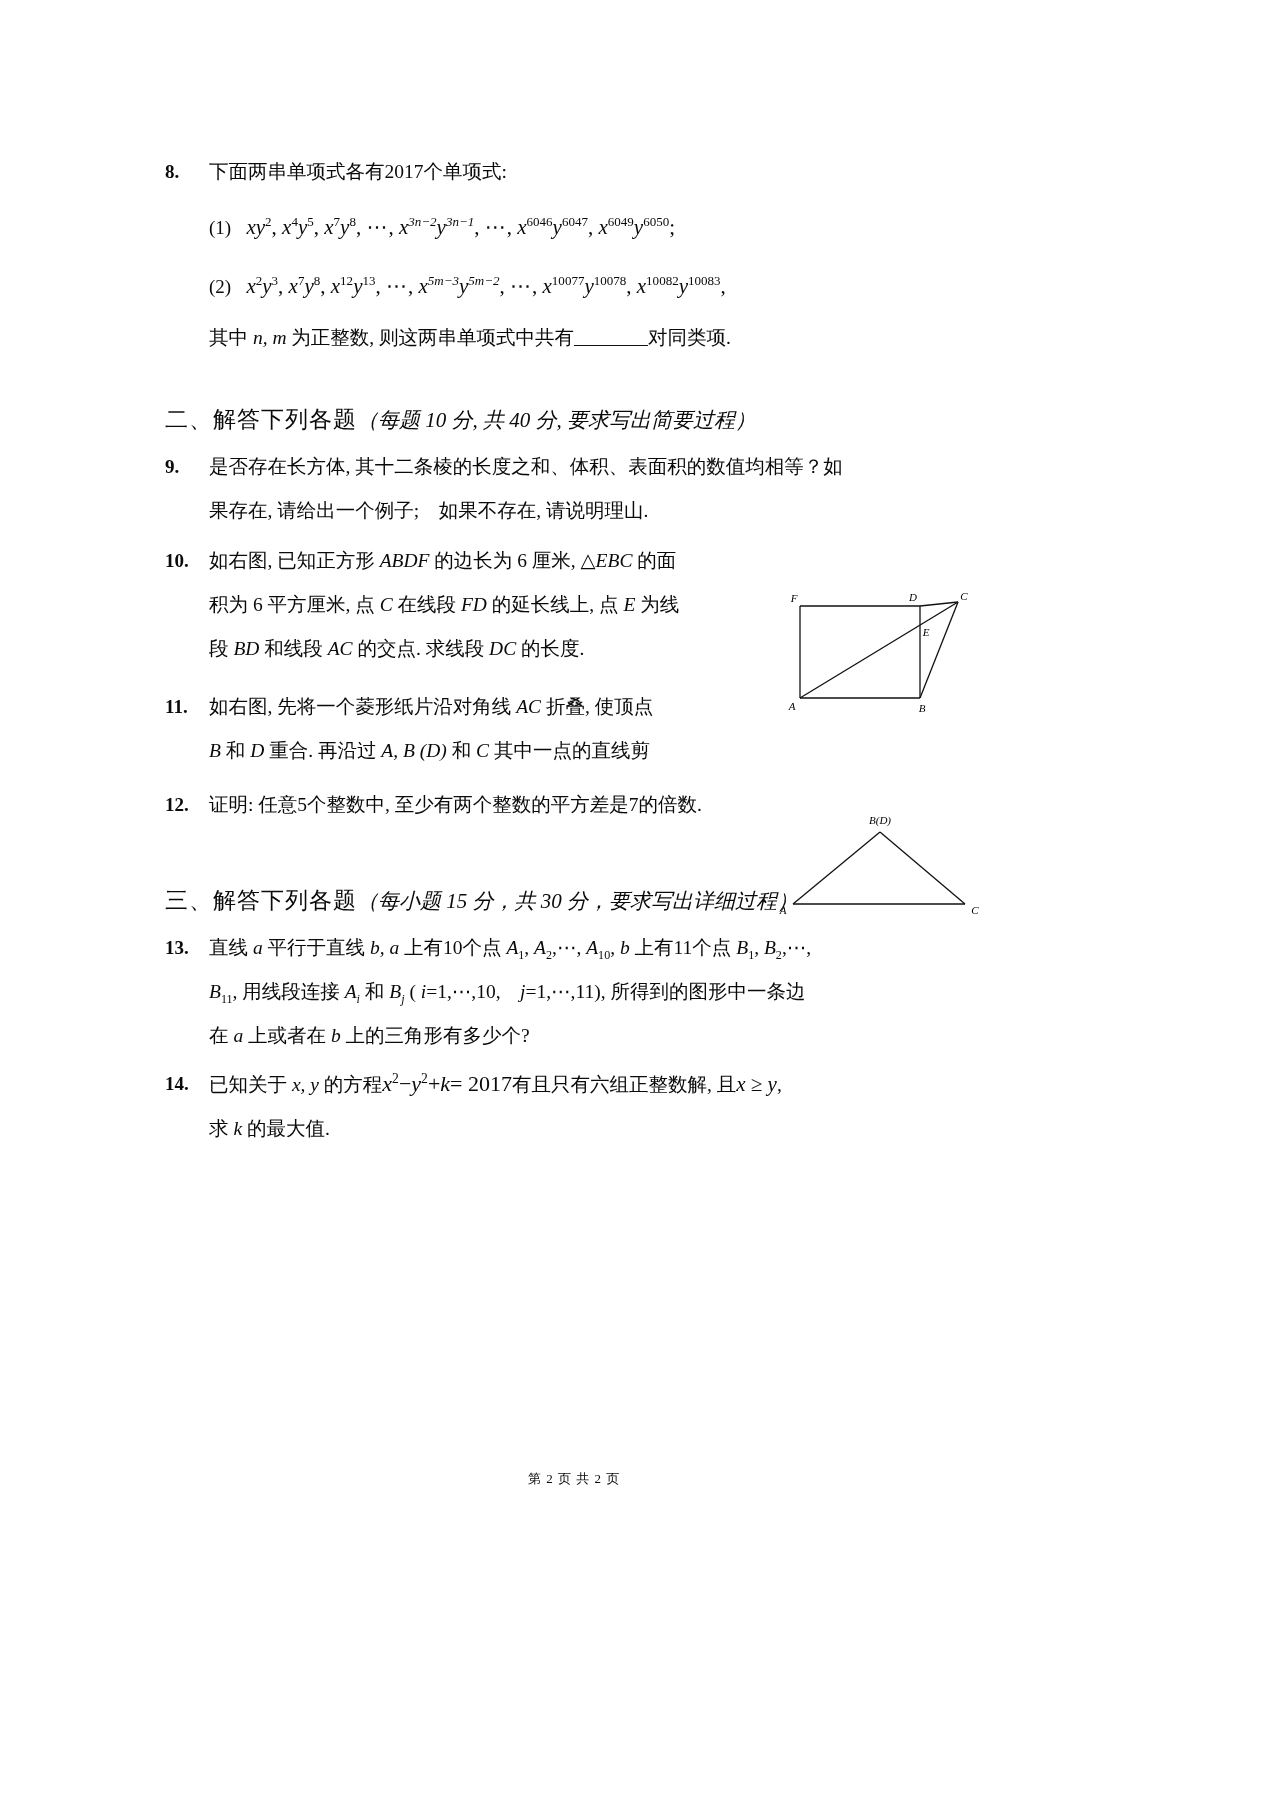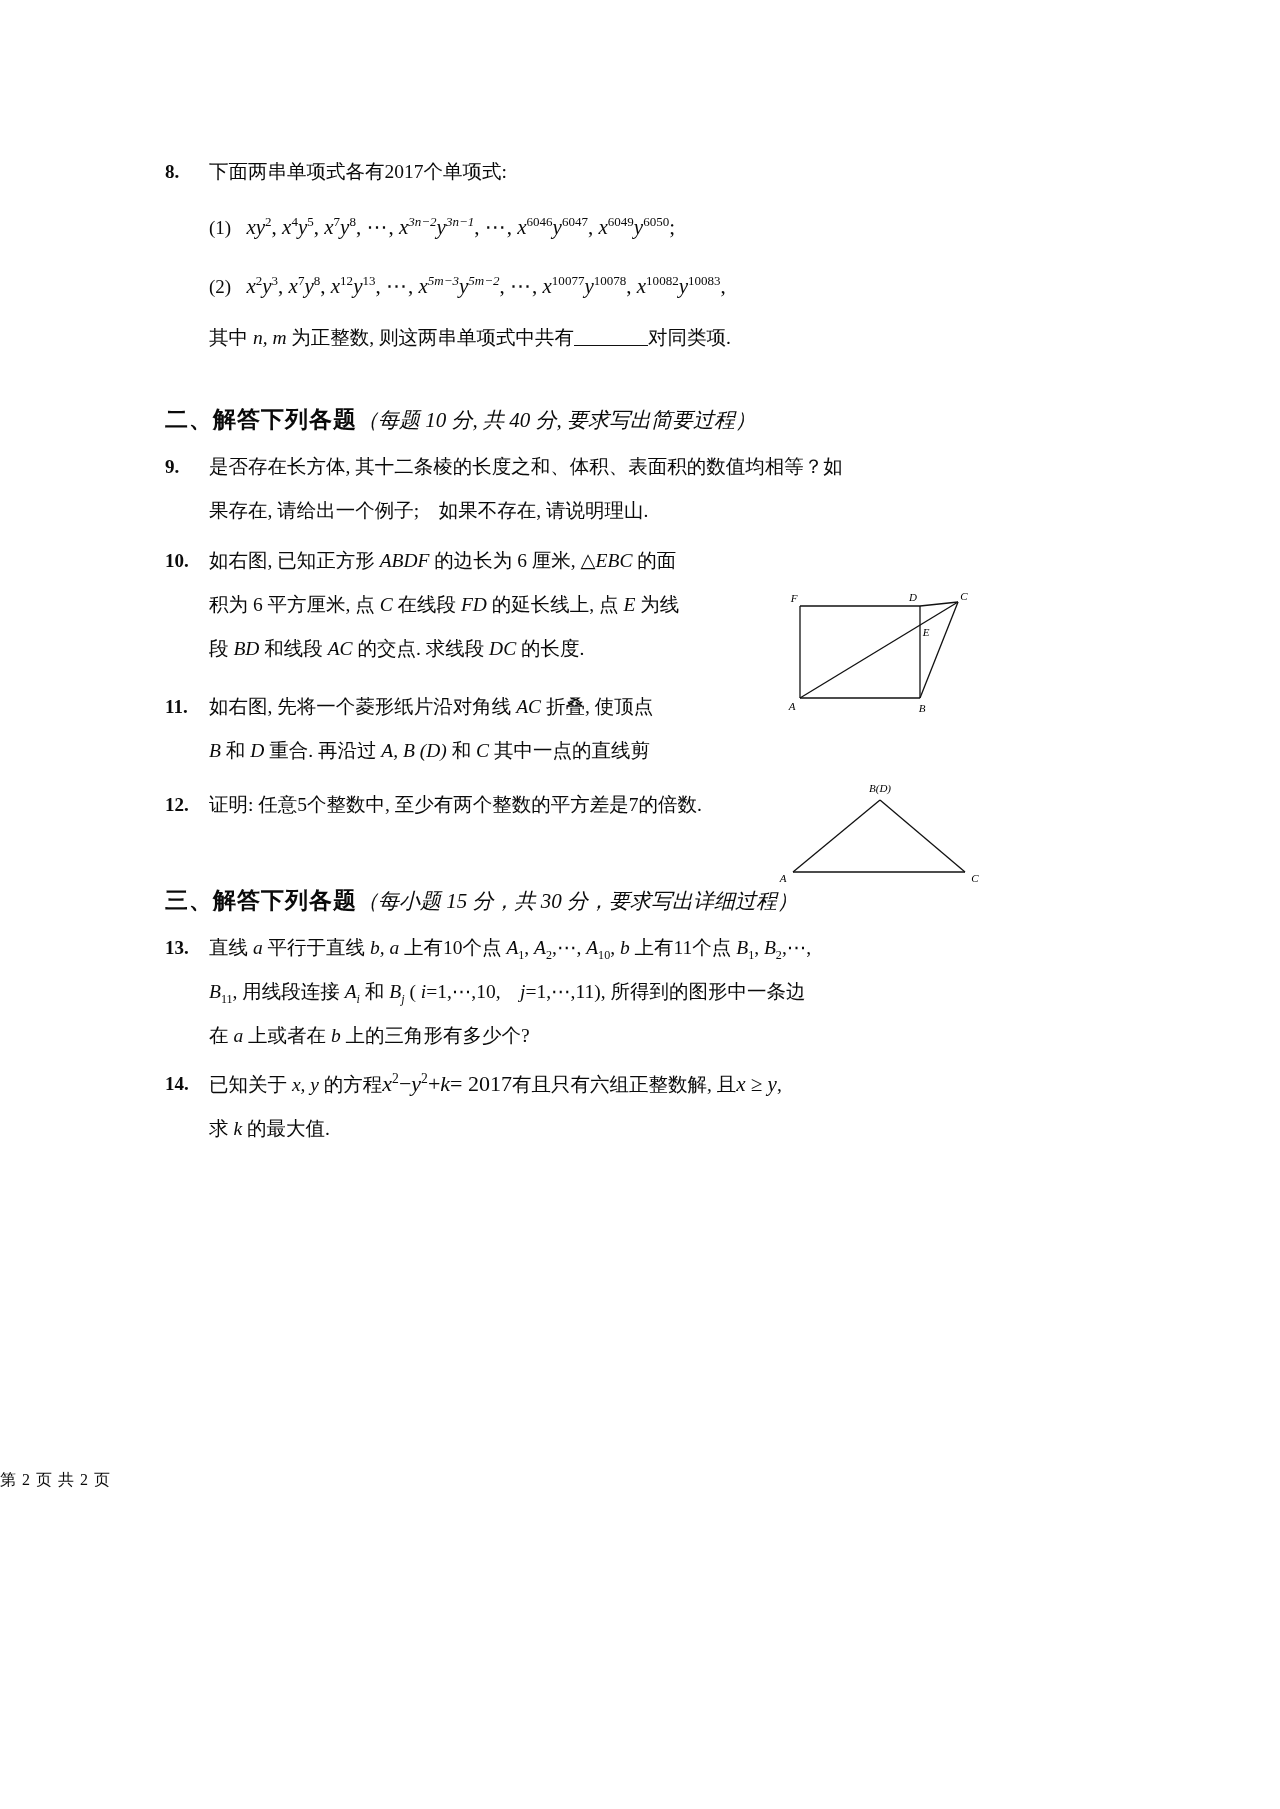--- a/index.html
+++ b/index.html
@@ -70,40 +70,40 @@
   }
   .eq-label { font-size: 19px; margin-right: 10px; }
 
   
   .section-head {
     margin: 44px 0 10px 0;
     font-size: 23px;
     white-space: nowrap;
   }
   .section-head .cjk-bold {
-    font-weight: bold;
+    font-weight: normal;
     font-family: "Liberation Serif", "DejaVu Serif", serif;
     letter-spacing: 1px;
     text-align: center;
   }
   .section-head .paren { font-weight: normal; font-size: 21px; font-style: italic; }
 
   
   .fig {
     position: absolute;
   }
 
   
   .footer {
     position: absolute;
     left: 0;
     top: 1470px;
     width: 1148px;
-    text-align: left;
-    font-size: 16px;
+    text-align: center;
+    font-size: 13px;
     letter-spacing: 1px;
   }
 </style>
 </head>
 <body>
 
 <div class="page">
 
   <div class="content">
 
@@ -253,21 +253,21 @@
       <line x1="140" y1="110" x2="178" y2="14" stroke="#111" stroke-width="1.3"></line>
       <text x="14" y="14" font-size="11" font-style="italic" font-family="Liberation Serif, serif" text-anchor="middle">F</text>
       <text x="133" y="13" font-size="11" font-style="italic" font-family="Liberation Serif, serif" text-anchor="middle">D</text>
       <text x="184" y="12" font-size="11" font-style="italic" font-family="Liberation Serif, serif" text-anchor="middle">C</text>
       <text x="146" y="48" font-size="11" font-style="italic" font-family="Liberation Serif, serif" text-anchor="middle">E</text>
       <text x="12" y="122" font-size="11" font-style="italic" font-family="Liberation Serif, serif" text-anchor="middle">A</text>
       <text x="142" y="124" font-size="11" font-style="italic" font-family="Liberation Serif, serif" text-anchor="middle">B</text>
     </svg>
   </div>
 
-  <div class="fig" style="left:775px; top:772px;">
+  <div class="fig" style="left:775px; top:804px;">
     <svg width="210" height="125" viewBox="0 0 210 125">
 
       <line x1="18" y1="100" x2="105" y2="28" stroke="#111" stroke-width="1.3"></line>
       <line x1="105" y1="28" x2="190" y2="100" stroke="#111" stroke-width="1.3"></line>
       <line x1="18" y1="100" x2="190" y2="100" stroke="#111" stroke-width="1.3"></line>
       <text x="105" y="20" font-size="11" font-style="italic" font-family="Liberation Serif, serif" text-anchor="middle">B(D)</text>
       <text x="8" y="110" font-size="11" font-style="italic" font-family="Liberation Serif, serif" text-anchor="middle">A</text>
       <text x="200" y="110" font-size="11" font-style="italic" font-family="Liberation Serif, serif" text-anchor="middle">C</text>
     </svg>
   </div>

